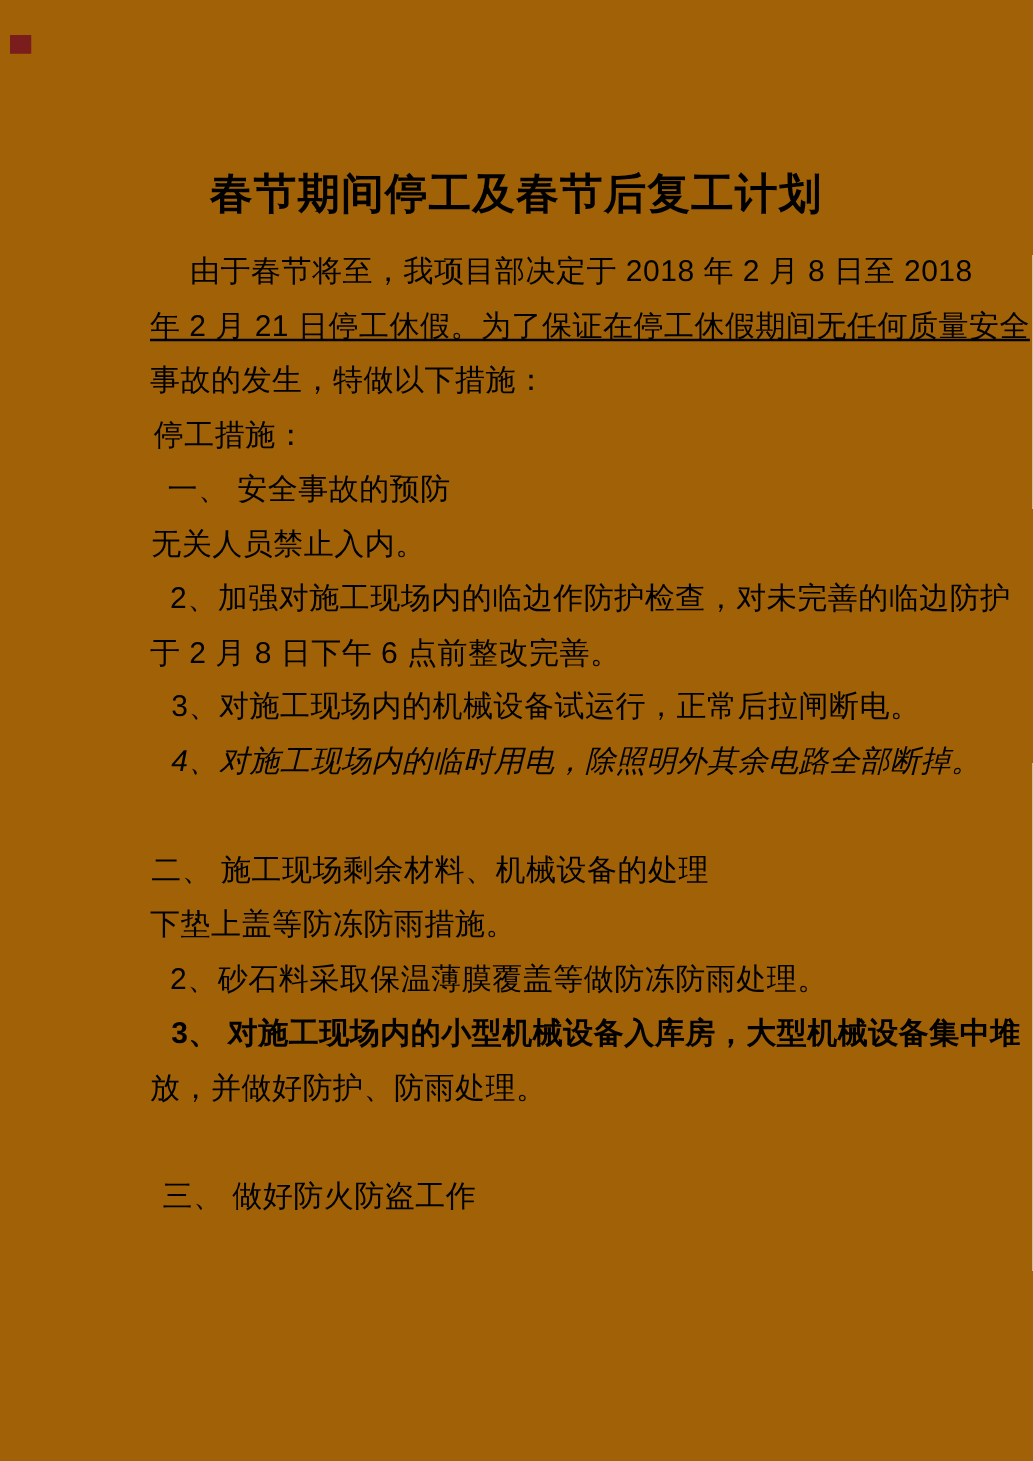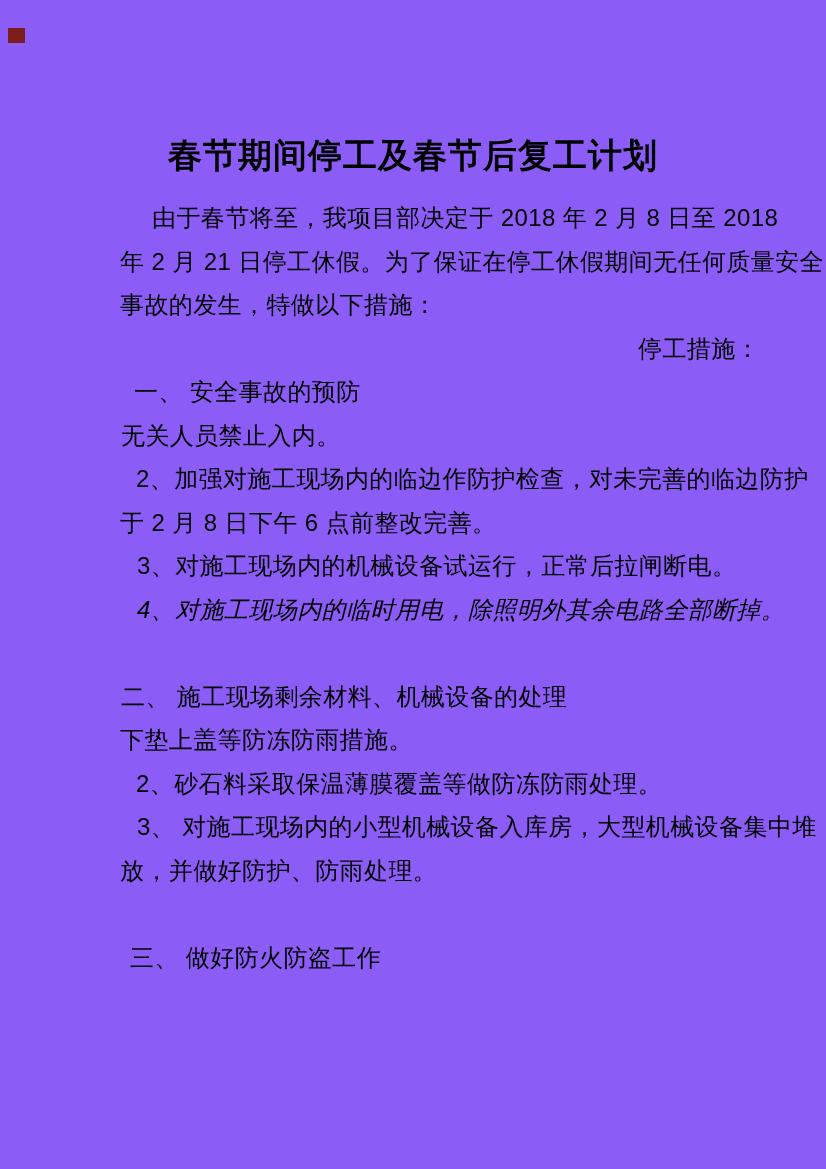--- a/index.html
+++ b/index.html
@@ -47,37 +47,37 @@
     line-height: 43.5px;
     font-size: 24px;
     letter-spacing: 0.4px;
     white-space: nowrap;
     color: #000000;
   }
 </style>
 </head>
 <body>
 
-<div class="page" style="background: #8b5cf6; color: rgb(0, 0, 0);">
+<div class="page" style="background: #a16207; color: rgb(0, 0, 0);">
   <div class="corner-mark" style="background: rgb(123, 29, 29);"></div>
   <h1 class="doc-title">春节期间停工及春节后复工计划</h1>
   <div class="doc-content">
 
   <div class="doc-line" style="padding-left: 32px;">由于春节将至，我项目部决定于 2018 年 2 月 8 日至 2018</div>
-      <div class="doc-line" style="padding-left: 0px;">年 2 月 21 日停工休假。为了保证在停工休假期间无任何质量安全</div>
+      <div class="doc-line" style="padding-left: 0px; text-decoration: underline;">年 2 月 21 日停工休假。为了保证在停工休假期间无任何质量安全</div>
       <div class="doc-line" style="padding-left: 0px;">事故的发生，特做以下措施：</div>
-      <div class="doc-line" style="padding-left: 3px; text-align: right;">停工措施：</div>
+      <div class="doc-line" style="padding-left: 3px;">停工措施：</div>
       <div class="doc-line" style="padding-left: 14px;">一、 安全事故的预防</div>
       <div class="doc-line" style="padding-left: 1px;">无关人员禁止入内。</div>
       <div class="doc-line" style="padding-left: 16px;">2、加强对施工现场内的临边作防护检查，对未完善的临边防护</div>
       <div class="doc-line" style="padding-left: 0px;">于 2 月 8 日下午 6 点前整改完善。</div>
       <div class="doc-line" style="padding-left: 17px;">3、对施工现场内的机械设备试运行，正常后拉闸断电。</div>
       <div class="doc-line" style="padding-left: 17px; font-style: italic;">4、对施工现场内的临时用电，除照明外其余电路全部断掉。</div>
       <div class="doc-line" style="padding-left: 0px;"></div>
       <div class="doc-line" style="padding-left: 1px;">二、 施工现场剩余材料、机械设备的处理</div>
       <div class="doc-line" style="padding-left: 0px;">下垫上盖等防冻防雨措施。</div>
       <div class="doc-line" style="padding-left: 16px;">2、砂石料采取保温薄膜覆盖等做防冻防雨处理。</div>
-      <div class="doc-line" style="padding-left: 17px;">3、 对施工现场内的小型机械设备入库房，大型机械设备集中堆</div>
+      <div class="doc-line" style="padding-left: 17px; font-weight: bold;">3、 对施工现场内的小型机械设备入库房，大型机械设备集中堆</div>
       <div class="doc-line" style="padding-left: 0px;">放，并做好防护、防雨处理。</div>
       <div class="doc-line" style="padding-left: 0px;"></div>
       <div class="doc-line" style="padding-left: 10px;">三、 做好防火防盗工作</div>
     </div>
 </div>
 
 </body></html>

